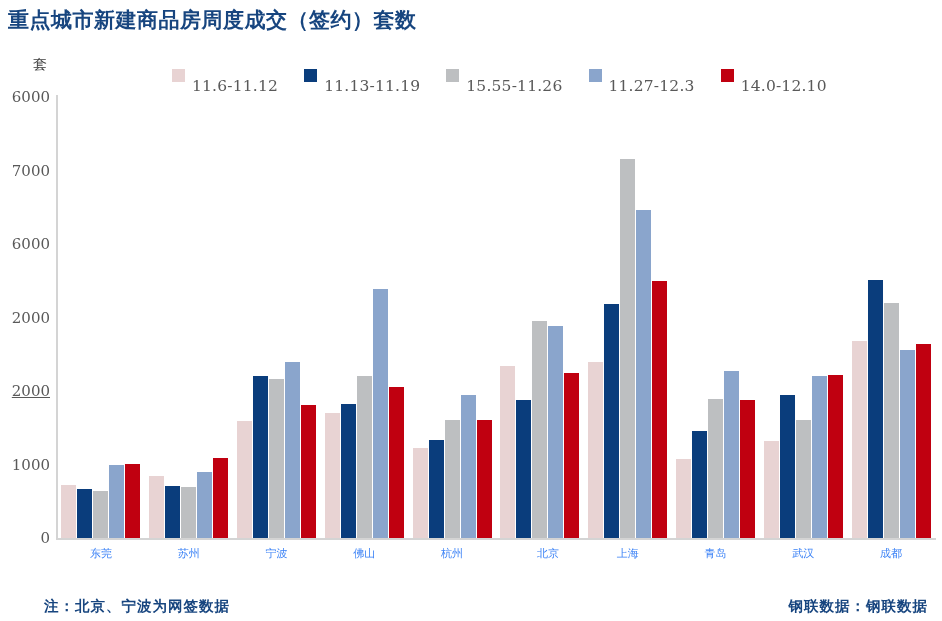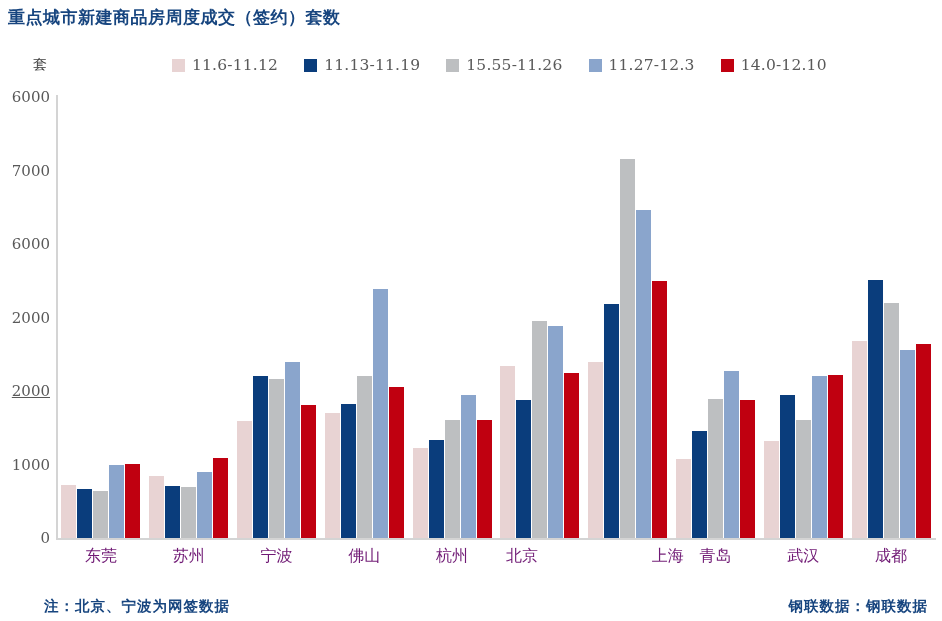--- a/index.html
+++ b/index.html
@@ -7,36 +7,37 @@
     width:942px;height:621px;
     background:#ffffff;
     font-family:"Liberation Sans","DejaVu Sans",sans-serif;
     overflow:hidden;
     position:relative;
   }
   #title{
     position:absolute;left:8px;top:6px;
     font-family:"DejaVu Serif","Liberation Serif",serif;
     font-weight:bold;
-    font-size:17px;
+    font-size:21px;
     color:#17457f;
     letter-spacing:0.5px;
     white-space:nowrap;
   }
   #legend{
     position:absolute;left:172px;top:56px;
     display:flex;align-items:center;gap:26px;
     white-space:nowrap;
   }
   .legend-item{display:flex;align-items:center;gap:7px;}
   .legend-swatch{width:13px;height:13px;display:block;}
   .legend-label{
     font-size:15.5px;color:#595959;
     font-family:"DejaVu Serif","Liberation Serif",serif;
     letter-spacing:0.2px;
+    margin-top:21px;
   }
   #unit{
     position:absolute;left:33px;top:56px;
     font-size:14px;color:#404040;
     font-family:"DejaVu Serif","Liberation Serif",serif;
   }
   #plot{
     position:absolute;
     left:57px;top:97px;
     width:878px;height:441px;
@@ -62,21 +63,21 @@
     display:flex;align-items:flex-end;
     height:100%;
   }
   .bar{width:15px;display:block;}
   .bar + .bar{margin-left:1px;}
   #xlabels{
     position:absolute;left:57px;top:546px;width:878px;height:30px;
   }
   .xlabel{
     position:absolute;top:0;
-    font-size:16px;color:#701a75;
+    font-size:11px;color:#3b82f6;
     font-family:"DejaVu Serif","Liberation Serif",serif;
     transform:translateX(-50%);
     white-space:nowrap;
   }
   #note{
     position:absolute;left:44px;top:597px;
     font-family:"DejaVu Serif","Liberation Serif",serif;
     font-weight:bold;
     font-size:14.5px;color:#17457f;
     letter-spacing:1px;
@@ -205,21 +206,21 @@
       <div class="bar" style="background: rgb(192, 0, 16); height: 194.04px;"></div>
     </div>
   </div>
 
 <div id="xlabels">
     <div class="xlabel" style="left: 43.9px;">东莞</div>
     <div class="xlabel" style="left: 131.7px;">苏州</div>
     <div class="xlabel" style="left: 219.5px;">宁波</div>
     <div class="xlabel" style="left: 307.3px;">佛山</div>
     <div class="xlabel" style="left: 395.1px;">杭州</div>
-    <div class="xlabel" style="left: 465px;">北京</div>
-    <div class="xlabel" style="left: 570.7px; margin-left: 40px;">上海</div>
+    <div class="xlabel" style="left: 491px;">北京</div>
+    <div class="xlabel" style="left: 570.7px;">上海</div>
     <div class="xlabel" style="left: 658.5px;">青岛</div>
     <div class="xlabel" style="left: 746.3px;">武汉</div>
     <div class="xlabel" style="left: 834.1px; text-align: center;">成都</div>
   </div>
 
 <div id="note">注：北京、宁波为网签数据</div>
 <div id="source">钢联数据：钢联数据</div>
 
 </body></html>

